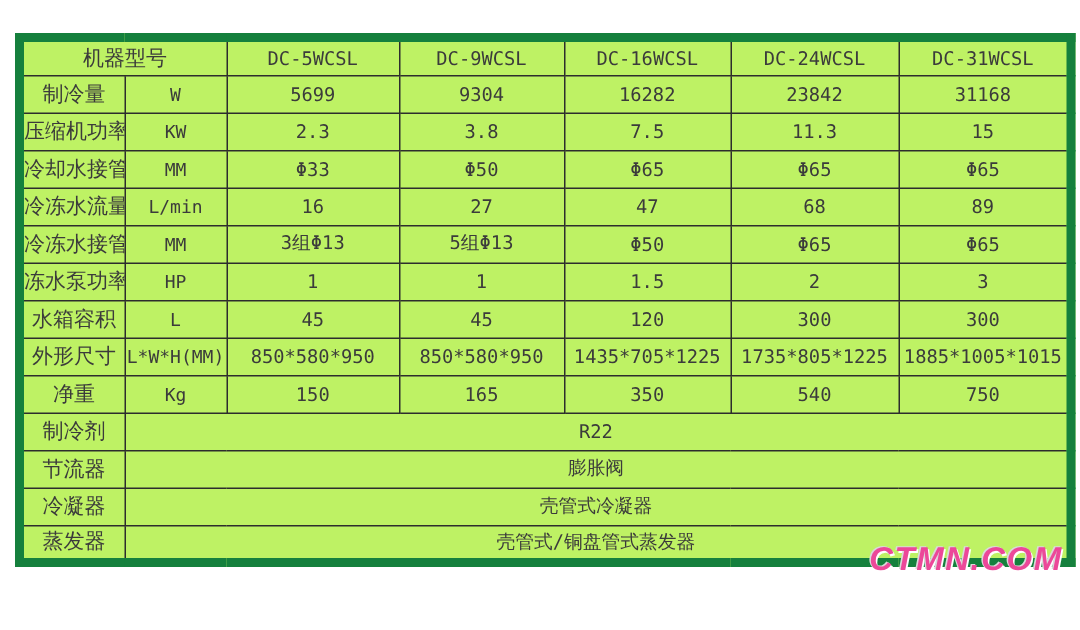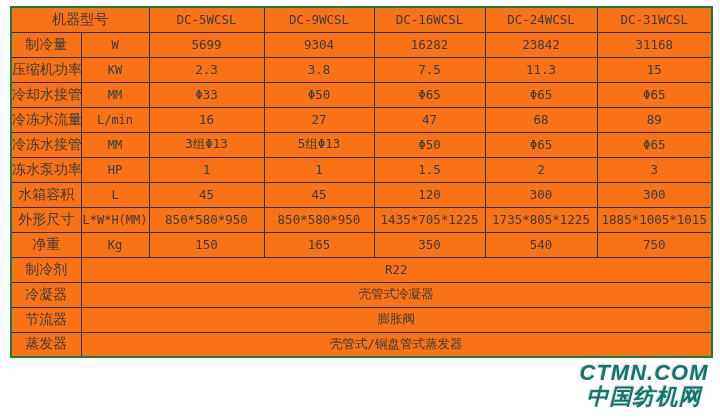--- a/index.html
+++ b/index.html
@@ -1,43 +1,43 @@
 <!DOCTYPE html>
 <html><head>
 <meta charset="utf-8">
 <style>
   html,body{margin:0;padding:0;background:#ffffff;}
   .page{
     position:relative;width:720px;height:420px;background:#ffffff;overflow:hidden;
     font-family:"Liberation Sans","DejaVu Sans",sans-serif;
   }
   table.spec{
-    position:absolute;left:10px;top:6px;width:701px;
+    position:absolute;left:10px;top:22px;width:701px;
     border-collapse:collapse;table-layout:fixed;
-    border:2px solid #15803d;background:#f97316;
+    border:6px solid #15803d;background:#bef264;
   }
   table.spec td{
     border:1px solid #2d2d2d;
     text-align:center;vertical-align:middle;
     padding:0;color:#3b3b3b;
     overflow:hidden;white-space:nowrap;
   }
   table.spec tr{height:25px;}
   tr.r-head{height:22px;}
   tr.r-pump{height:30px;}
   tr.r-dims{height:26px;}
   td.lbl{font-size:14px;letter-spacing:0;}
   td.unit{font-size:12px;font-family:"DejaVu Sans Mono","Liberation Mono",monospace;}
   td.val{font-size:12.5px;font-family:"DejaVu Sans Mono","Liberation Mono",monospace;margin-top:40px;}
   td.unit-low{vertical-align:bottom;padding-bottom:3px;}
   .watermark{
     position:absolute;left:570px;top:361px;width:148px;
     text-align:center;font-weight:bold;font-style:italic;
     font-size:22px;line-height:24px;letter-spacing:1px;
-    color:#0f766e;
+    color:#ec4899;
     text-shadow:-1px -1px 0 #d9d9d9, 1px 1px 0 #ffffff;
     pointer-events:none;user-select:none;
   }
 </style>
 </head>
 <body>
 
 <div class="page">
   <table class="spec">
     <colgroup>
@@ -150,33 +150,32 @@
         <td class="val">750</td>
       </tr>
 
       <tr>
         <td class="lbl">制冷剂</td>
         <td class="val" colspan="6">R22</td>
       </tr>
 
 
       <tr>
-        <td class="lbl">冷凝器</td>
-        <td class="val" colspan="6">壳管式冷凝器</td>
+        <td class="lbl">节流器</td>
+        <td class="val" colspan="6">膨胀阀</td>
       </tr>
 
       <tr>
-        <td class="lbl">节流器</td>
-        <td class="val" colspan="6">膨胀阀</td>
+        <td class="lbl">冷凝器</td>
+        <td class="val" colspan="6">壳管式冷凝器</td>
       </tr>
 
       <tr>
         <td class="lbl">蒸发器</td>
         <td class="val" colspan="6">壳管式/铜盘管式蒸发器</td>
       </tr>
     </tbody>
   </table>
 
   <div class="watermark">
     <div>CTMN.COM</div>
-    <div>中国纺机网</div>
   </div>
 </div>
 
 </body></html>

